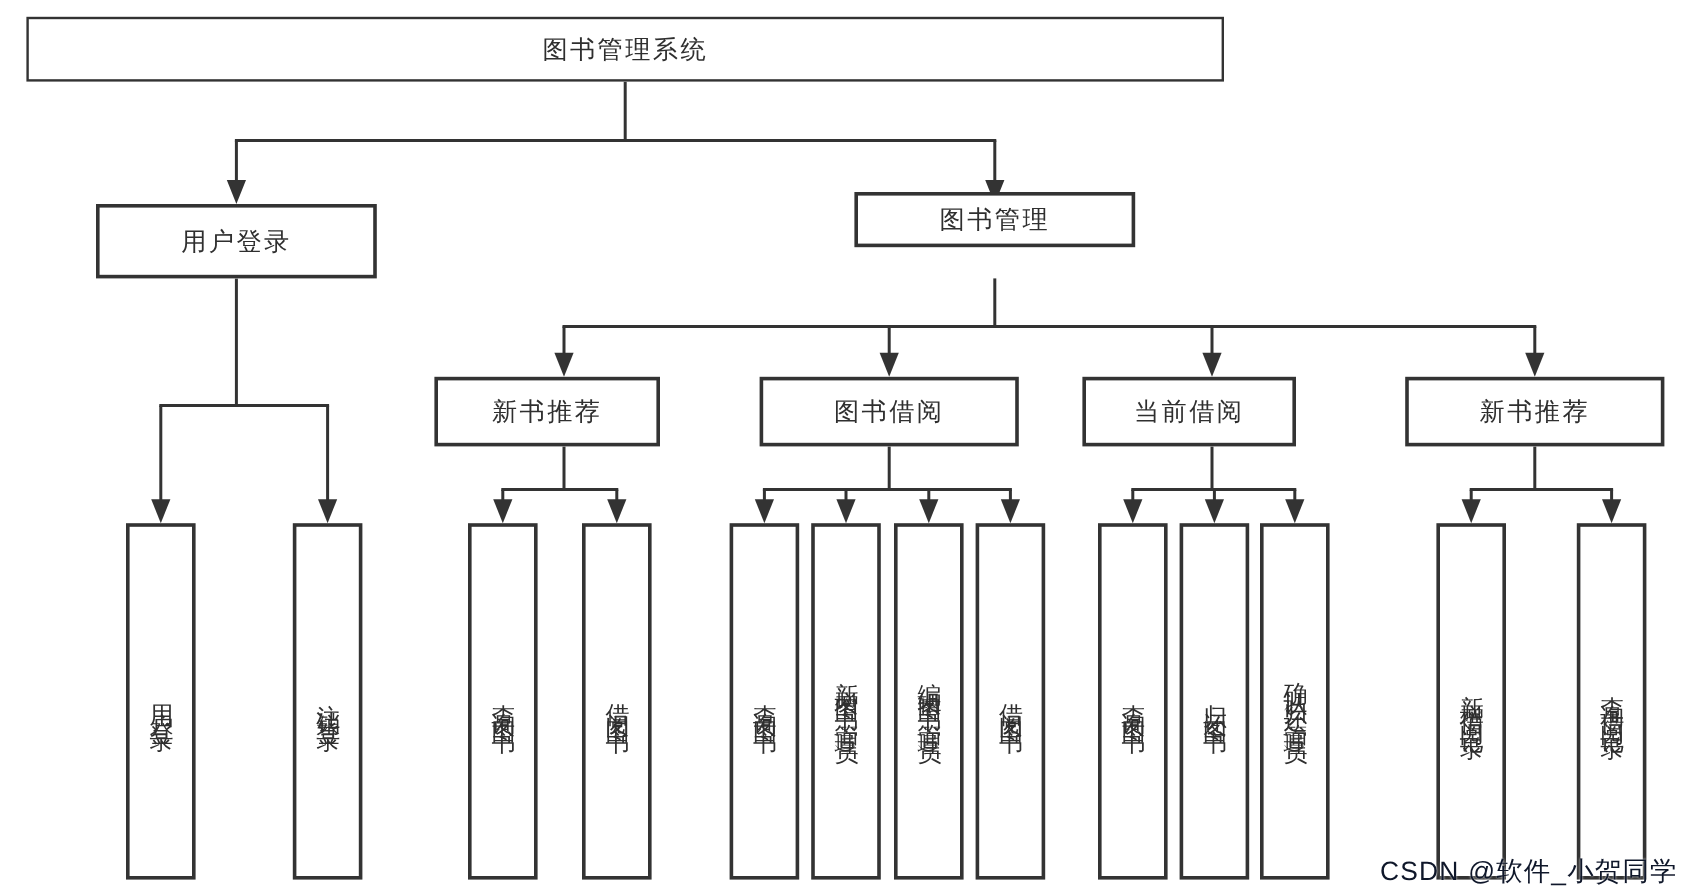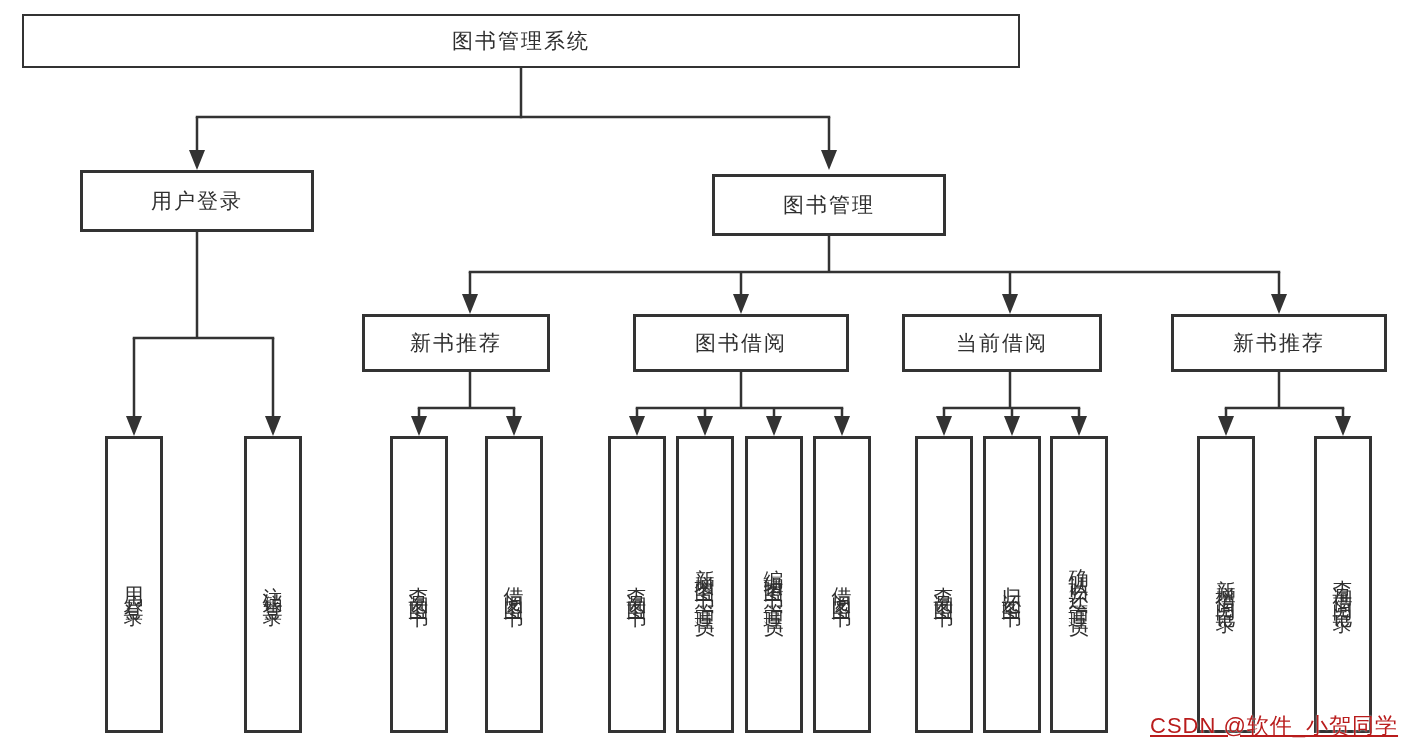--- a/index.html
+++ b/index.html
@@ -14,23 +14,22 @@
     display:flex;align-items:center;justify-content:center;
   }
   .node.root{border-width:2px;}
   .node.h span{font-size:21px;letter-spacing:2px;white-space:nowrap;}
   .node.v span{
     writing-mode:vertical-rl;text-orientation:mixed;
     font-size:20px;letter-spacing:7px;line-height:1;white-space:nowrap;
   }
   .watermark{
     position:absolute;left:1150px;top:711px;z-index:5;
-    font-size:22px;color:#b91c1c;letter-spacing:1px;white-space:nowrap;
+    font-size:22px;color:#0f172a;letter-spacing:1px;white-space:nowrap;
     text-shadow:0 0 2px #ffffff;
-    text-decoration:underline;
   }
 </style>
 </head>
 <body>
 
 <div id="canvas">
 
   <svg id="connectors" viewBox="0 0 1405 747" xmlns="http://www.w3.org/2000/svg">
     <g stroke="#333333" stroke-width="2.5" fill="none">
 
@@ -99,31 +98,31 @@
     </g>
   </svg>
 
   <div class="node h root" style="left:22px;top:14px;width:998px;height:54px">
     <span>图书管理系统</span>
   </div>
 
   <div class="node h" style="left:80px;top:170px;width:234px;height:62px">
     <span>用户登录</span>
   </div>
-  <div class="node h" style="left:712px;top:174px;width:234px;height:62px">
+  <div class="node h" style="left:712px;top:160px;width:234px;height:46px">
     <span>图书管理</span>
   </div>
 
   <div class="node h" style="left:362px;top:314px;width:188px;height:58px">
     <span>新书推荐</span>
   </div>
   <div class="node h" style="left:633px;top:314px;width:216px;height:58px">
     <span>图书借阅</span>
   </div>
-  <div class="node h" style="left:902px;top:314px;width:200px;height:58px">
+  <div class="node h" style="left:902px;top:314px;width:178px;height:58px">
     <span>当前借阅</span>
   </div>
   <div class="node h" style="left:1171px;top:314px;width:216px;height:58px">
     <span>新书推荐</span>
   </div>
 
   <div class="node v" style="left:105px;top:436px;width:58px;height:297px">
     <span>用户登录</span>
   </div>
   <div class="node v" style="left:244px;top:436px;width:58px;height:297px">

